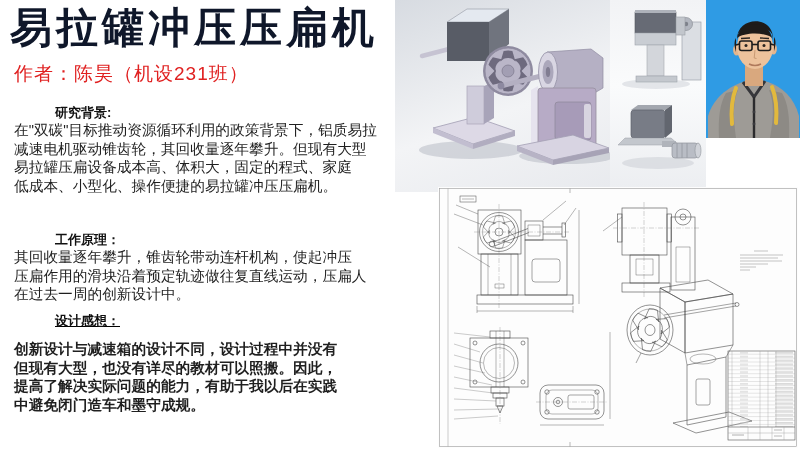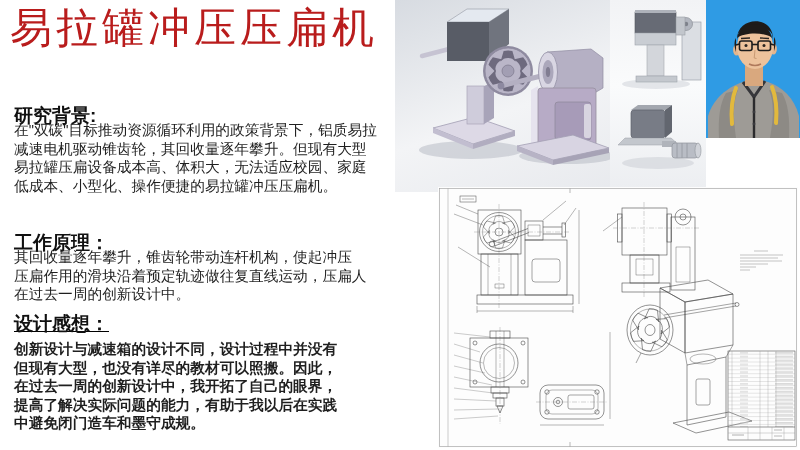--- a/index.html
+++ b/index.html
@@ -1,67 +1,67 @@
 <!DOCTYPE html>
 <html><head>
 <meta charset="utf-8">
 <style>
   html,body{margin:0;padding:0;}
   body{width:800px;height:450px;overflow:hidden;background:#fff;
        font-family:"Liberation Sans","DejaVu Sans",sans-serif;}
   .slide{position:relative;width:800px;height:450px;background:#ffffff;}
 
   .title{position:absolute;left:10px;top:4px;font-size:42px;line-height:1.15;
-         color:#b91c1c;letter-spacing:4px;font-weight:400;white-space:nowrap;}
+         color:#0f172a;letter-spacing:4px;font-weight:700;white-space:nowrap;}
   .author{position:absolute;left:14px;top:61px;font-size:19px;color:#e02121;
           letter-spacing:1px;white-space:nowrap;}
 
   .sec{position:absolute;left:14px;}
-  .sec-h{font-weight:700;font-size:19px;color:#111;white-space:nowrap;}
+  .sec-h{font-weight:700;font-size:13px;color:#111;white-space:nowrap;margin-left:41px;}
   .bl{font-size:14.7px;line-height:18.6px;color:#1f1f1f;white-space:nowrap;}
   #sec1{top:103px;} #body1{top:121px;}
   #sec2{top:230px;} #body2{top:248px;}
   #sec3{top:311px;text-decoration:underline;} #body3{top:340px;font-weight:bold;}
 
   .img-box{position:absolute;overflow:hidden;}
   #render-main{left:395px;top:0;width:233px;height:192px;
      background:linear-gradient(160deg,#d7dbe1 0%,#f3f4f6 55%,#e7e9ed 100%);}
   #render-side{left:610px;top:0;width:96px;height:190px;
      background:linear-gradient(180deg,#f2f3f5 0%,#fafbfc 45%,#eceef1 100%);}
   #photo{left:706px;top:0;width:94px;height:138px;background:#2f9be4;}
   #drawing{left:438px;top:187px;width:360px;height:261px;background:#fdfdfd;}
   svg{display:block;}
 </style>
 </head>
 <body>
 
 <div class="slide">
 
   <div class="title">易拉罐冲压压扁机</div>
+  <div class="author">作者：陈昊（机设231班）</div>
 
   <div class="sec" id="sec1"><span class="sec-h">研究背景:</span></div>
   <div class="sec" id="body1">
     <div class="bl">在"双碳"目标推动资源循环利用的政策背景下，铝质易拉</div>
     <div class="bl">减速电机驱动锥齿轮，其回收量逐年攀升。但现有大型</div>
-    <div class="bl">易拉罐压扁设备成本高、体积大，无法适应校园、家庭</div>
+    <div class="bl">易拉罐压扁设备成本高、体积大，固定的程式、家庭</div>
     <div class="bl">低成本、小型化、操作便捷的易拉罐冲压压扁机。</div>
   </div>
 
   <div class="sec" id="sec2"><span class="sec-h">工作原理：</span></div>
   <div class="sec" id="body2">
     <div class="bl">其回收量逐年攀升，锥齿轮带动连杆机构，使起冲压</div>
     <div class="bl">压扁作用的滑块沿着预定轨迹做往复直线运动，压扁人</div>
     <div class="bl">在过去一周的创新设计中。</div>
   </div>
 
   <div class="sec" id="sec3"><span class="sec-h">设计感想：</span></div>
   <div class="sec" id="body3">
     <div class="bl">创新设计与减速箱的设计不同，设计过程中并没有</div>
     <div class="bl">但现有大型，也没有详尽的教材可以照搬。因此，</div>
-    <div class="bl">在过去一周的创新设计中，我开拓了自己的眼界，</div>
     <div class="bl">提高了解决实际问题的能力，有助于我以后在实践</div>
     <div class="bl">中避免闭门造车和墨守成规。</div>
   </div>
 
   <div class="img-box" id="render-main">
     <svg width="233" height="192" viewBox="0 0 233 192">
       <defs>
         <path id="wg" d="M-3.5,-16 A16,16 0 0 1 3.5,-16 L6,-7.5 A7.5,7.5 0 0 0 -6,-7.5 Z"></path>
       </defs>
       <ellipse cx="76" cy="150" rx="52" ry="9" fill="#b8bcc4" opacity="0.55"></ellipse>

